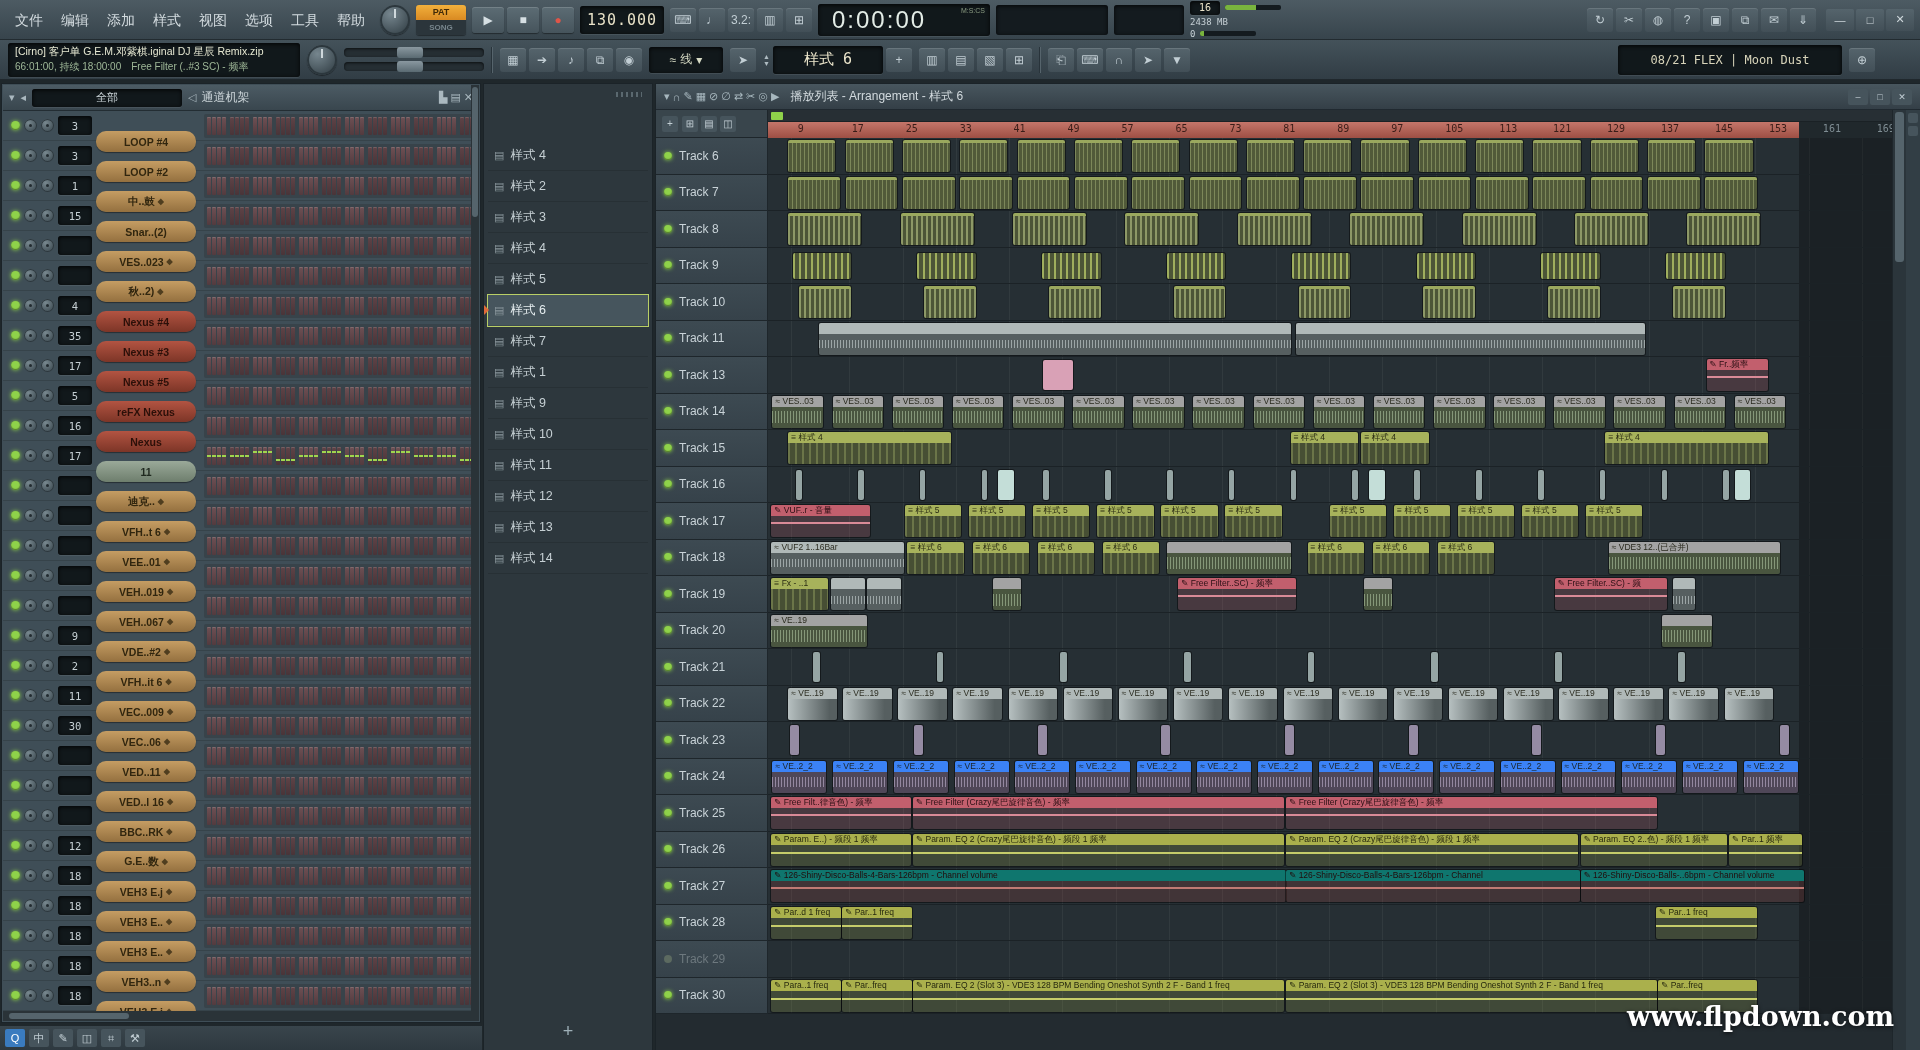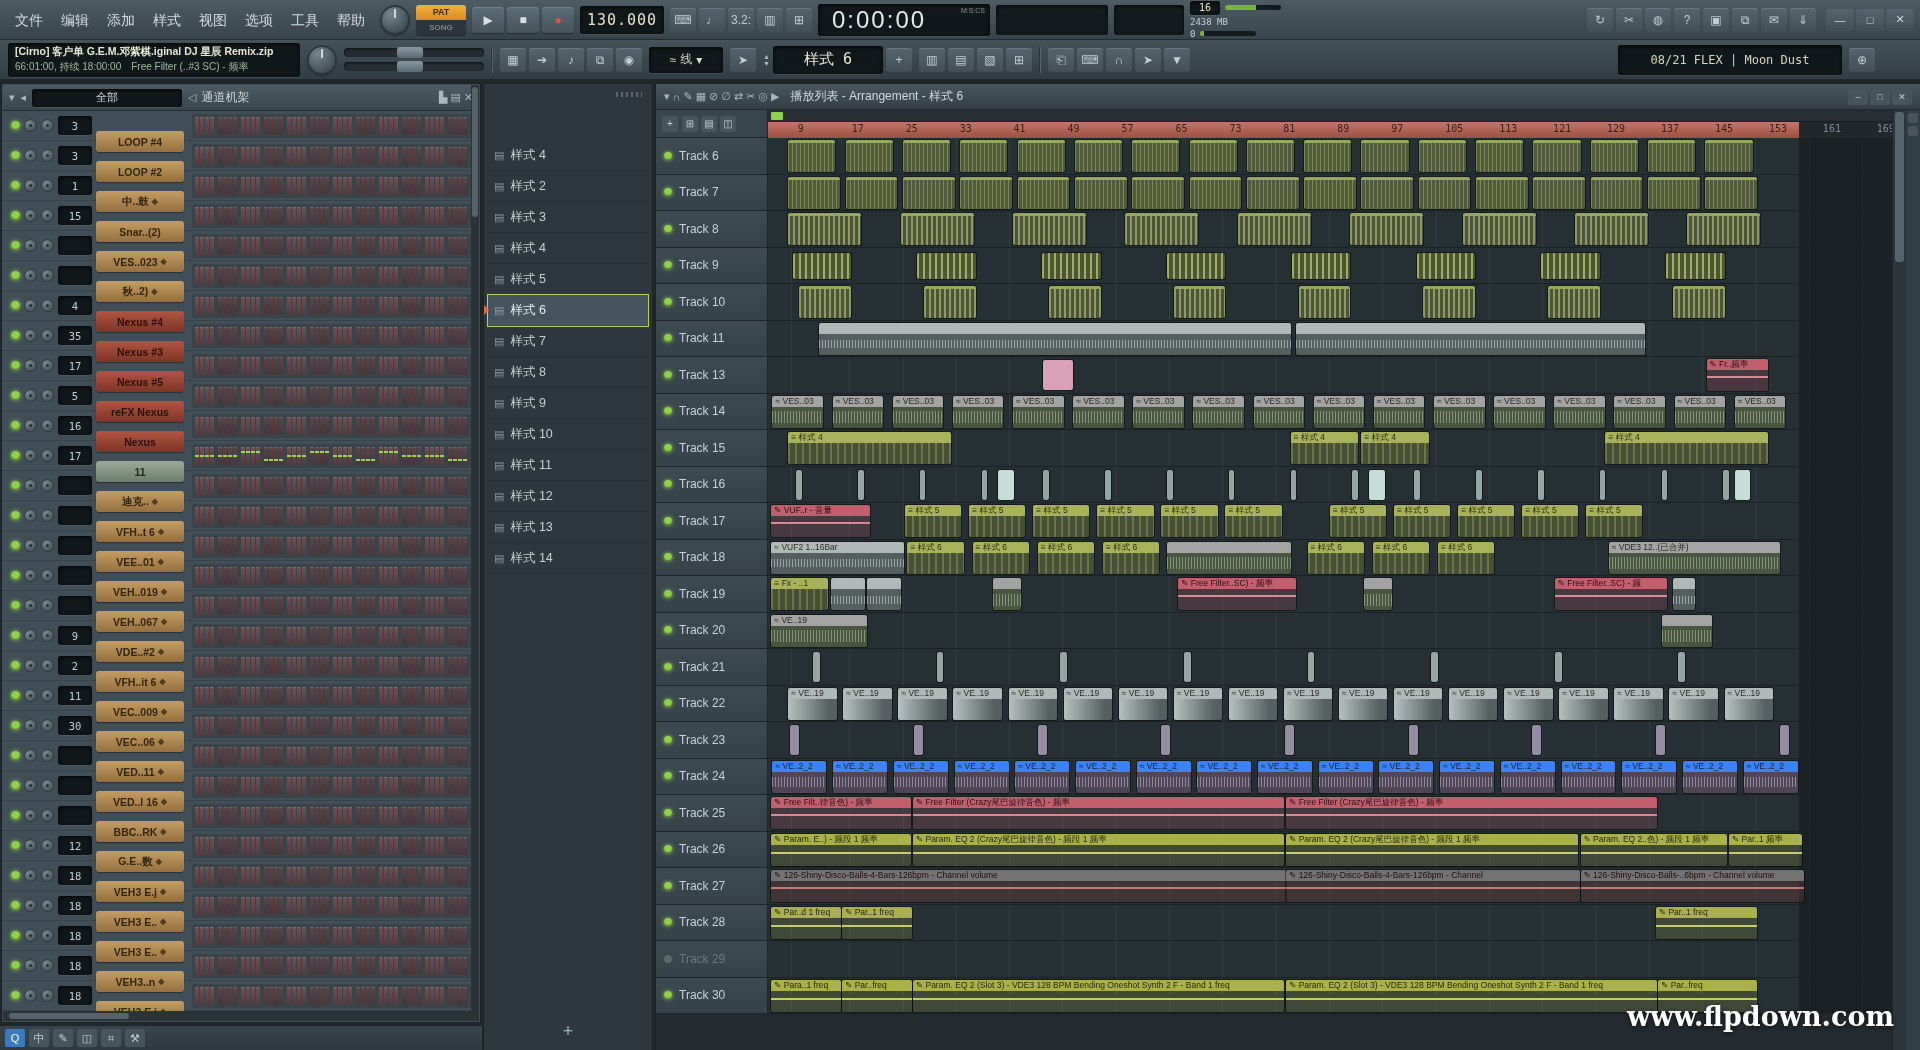--- a/index.html
+++ b/index.html
@@ -33,21 +33,21 @@
 .meter::after{content:"";position:absolute;left:0;top:0;bottom:0;width:55%;background:#79b43e;}
 .meter.zero::after{width:6%;}
 .mlabel{font-size:9px;color:#c6d0d5;font-family:"DejaVu Sans Mono",monospace;}
 .spacer{flex:1;}
 .winctrl{display:flex;gap:2px;margin-left:4px;}
 .wbtn{width:28px;height:22px;background:linear-gradient(#55646c,#424f57);border-radius:2px;color:#cfd8dc;font-size:11px;display:flex;align-items:center;justify-content:center;}
 
 
 .toolbar2{position:absolute;left:0;top:40px;width:100%;height:40px;background:linear-gradient(#44525a,#313d45);border-bottom:1px solid #20282d;display:flex;align-items:center;padding:0 8px;gap:7px;}
 .titlelcd{width:292px;height:34px;flex:none;flex-direction:column;align-items:flex-start;justify-content:center;padding:0 7px;gap:1px;}
-.t1{font-size:10.5px;color:#e6e8d2;white-space:nowrap;overflow:hidden;width:100%;font-weight:bold;}
+.t1{font-size:10.5px;color:#e6e8d2;white-space:nowrap;overflow:hidden;width:100%;}
 .t2{font-size:10px;color:#9fb898;white-space:nowrap;overflow:hidden;width:100%;display:flex;gap:10px;}
 .sliders{display:flex;flex-direction:column;gap:5px;width:140px;flex:none;}
 .slider{height:9px;background:#252e33;border-radius:4px;position:relative;box-shadow:inset 0 1px 3px rgba(0,0,0,.7);}
 .slider .sth{position:absolute;left:38%;top:-1px;width:26px;height:11px;border-radius:3px;background:linear-gradient(#8a98a0,#5a6a72);}
 .snap{width:74px;height:26px;font-size:12px;color:#d8dcc6;gap:4px;}
 .patsel{display:flex;align-items:center;gap:3px;}
 .spin{display:flex;flex-direction:column;font-size:7px;color:#aebbc1;line-height:7px;}
 .patlcd{width:110px;height:28px;font-size:15px;color:#ece6cc;}
 .flexlcd{width:224px;height:30px;font-size:12px;color:#d8d4ba;}
 .divider{width:1px;height:26px;background:#27313700;border-left:1px solid #28333a;border-right:1px solid #56646c;flex:none;}
@@ -57,21 +57,21 @@
 .rack-head{height:26px;background:linear-gradient(#4c5b64,#39464e);display:flex;align-items:center;gap:6px;padding:0 6px;border-bottom:1px solid #232d33;}
 .rh-ic{color:#aab8bf;font-size:11px;flex:none;}
 .filter{width:150px;height:18px;font-size:11px;color:#cdd6da;}
 .rack-title{color:#cdd6da;font-size:12px;display:flex;align-items:center;gap:5px;}
 .rack-body{position:relative;height:900px;overflow:hidden;}
 .ch-row{height:30px;display:flex;align-items:center;padding-left:8px;gap:4px;border-bottom:1px solid rgba(0,0,0,.14);}
 .led{width:9px;height:9px;border-radius:50%;background:#8fd24a;box-shadow:0 0 4px #8fd24a,inset 0 -1px 1px rgba(0,0,0,.4);flex:none;}
 .kn{width:13px;height:13px;border-radius:50%;background:radial-gradient(circle at 35% 30%,#78888f,#46545b 70%);box-shadow:inset 0 0 0 1px #2c373d;flex:none;position:relative;}
 .kn::after{content:"";position:absolute;left:50%;top:50%;width:3px;height:3px;margin:-1.5px;background:#222b30;border-radius:50%;}
 .numbox{width:34px;height:19px;font-size:10.5px;color:#c6d0d4;flex:none;}
-.chname{width:88px;height:21px;border:none;border-radius:3px;font-size:10.5px;font-weight:bold;display:flex;align-items:center;justify-content:center;gap:3px;flex:none;box-shadow:0 1px 1px rgba(0,0,0,.4);overflow:hidden;white-space:nowrap;margin-top:32px;}
+.chname{width:100px;height:21px;border:none;border-radius:10px;font-size:10.5px;font-weight:bold;display:flex;align-items:center;justify-content:center;gap:3px;flex:none;box-shadow:0 1px 1px rgba(0,0,0,.4);overflow:hidden;white-space:nowrap;margin-top:32px;}
 .c-tan{background:linear-gradient(#c59d63,#94703f);color:#31260f;}
 .c-red{background:linear-gradient(#b25442,#7d3527;);background:linear-gradient(#b25442,#7d3527);color:#2c1009;}
 .c-sage{background:linear-gradient(#9aa999,#6e7e6d);color:#1f291f;}
 .badge{font-size:8px;opacity:.75;}
 .steps{display:flex;align-items:center;margin-left:4px;background:#38434a;padding:3px 3px;border-radius:2px;}
 .sgrp{display:flex;margin-right:3px;}
 .step{width:4px;height:18px;margin-right:1px;border-radius:1px;background:linear-gradient(#6e5054,#533a3e);box-shadow:inset 0 1px 0 rgba(255,255,255,.15);}
 .sgrp.godd .step{background:linear-gradient(#5f4347,#49343
 8);background:linear-gradient(#5f4347,#493438);}
 .ch-melody .step{position:relative;}
@@ -149,21 +149,21 @@
 .k-agtri .bod::before{content:"";position:absolute;inset:0;background:linear-gradient(to right,rgba(228,238,238,.68),rgba(228,238,238,0) 85%);}
 .k-apurp .ttl{background:#3b82f6;}
 .k-apurp .bod{background:#4f4758;}
 .k-apurp .bod::before{content:"";position:absolute;left:0;right:0;top:50%;height:10px;margin-top:-5px;background-image:repeating-linear-gradient(90deg,rgba(215,200,230,.5) 0 1px,transparent 1px 3px);}
 .k-apink .ttl{background:#c25f6d;color:#2a0f14;}
 .k-apink .bod{background:rgba(194,95,109,.22);}
 .k-apink .bod::before{content:"";position:absolute;left:0;right:0;top:30%;height:2px;background:#d98a97;}
 .k-aol .ttl{background:#aab04c;color:#26280e;}
 .k-aol .bod{background:rgba(170,178,76,.2);}
 .k-aol .bod::before{content:"";position:absolute;left:0;right:0;top:35%;height:2px;background:#c5cc6a;}
-.k-ared .ttl{background:#737373;color:#230b0b;}
+.k-ared .ttl{background:#0f766e;color:#230b0b;}
 .k-ared .bod{background:rgba(163,71,68,.22);}
 .k-ared .bod::before{content:"";position:absolute;left:0;right:0;top:30%;height:2px;background:#c07a74;}
 .k-pink{top:3px;height:30px;background:#d9a1b6;}
 .k-teal{top:3px;height:30px;background:#c4ded8;}
 .k-tick{top:3px;height:30px;background:#95a5a4;}
 .k-tickp{top:3px;height:30px;background:#958ba3;}
 
 
 .watermark{position:absolute;right:26px;bottom:18px;color:#ffffff;font-size:27px;font-weight:bold;font-family:"DejaVu Serif",serif;text-shadow:0 1px 4px rgba(0,0,0,.7);z-index:50;}
 </style>
@@ -2908,21 +2908,21 @@
         <div class="pat-item sel">
           <span class="pat-ico">▤</span>
           <span class="pat-lbl">样式 6</span>
         </div>
         <div class="pat-item">
           <span class="pat-ico">▤</span>
           <span class="pat-lbl">样式 7</span>
         </div>
         <div class="pat-item">
           <span class="pat-ico">▤</span>
-          <span class="pat-lbl">样式 8</span>
+          <span class="pat-lbl">样式 1</span>
         </div>
         <div class="pat-item">
           <span class="pat-ico">▤</span>
           <span class="pat-lbl">样式 9</span>
         </div>
         <div class="pat-item">
           <span class="pat-ico">▤</span>
           <span class="pat-lbl">样式 10</span>
         </div>
         <div class="pat-item">

